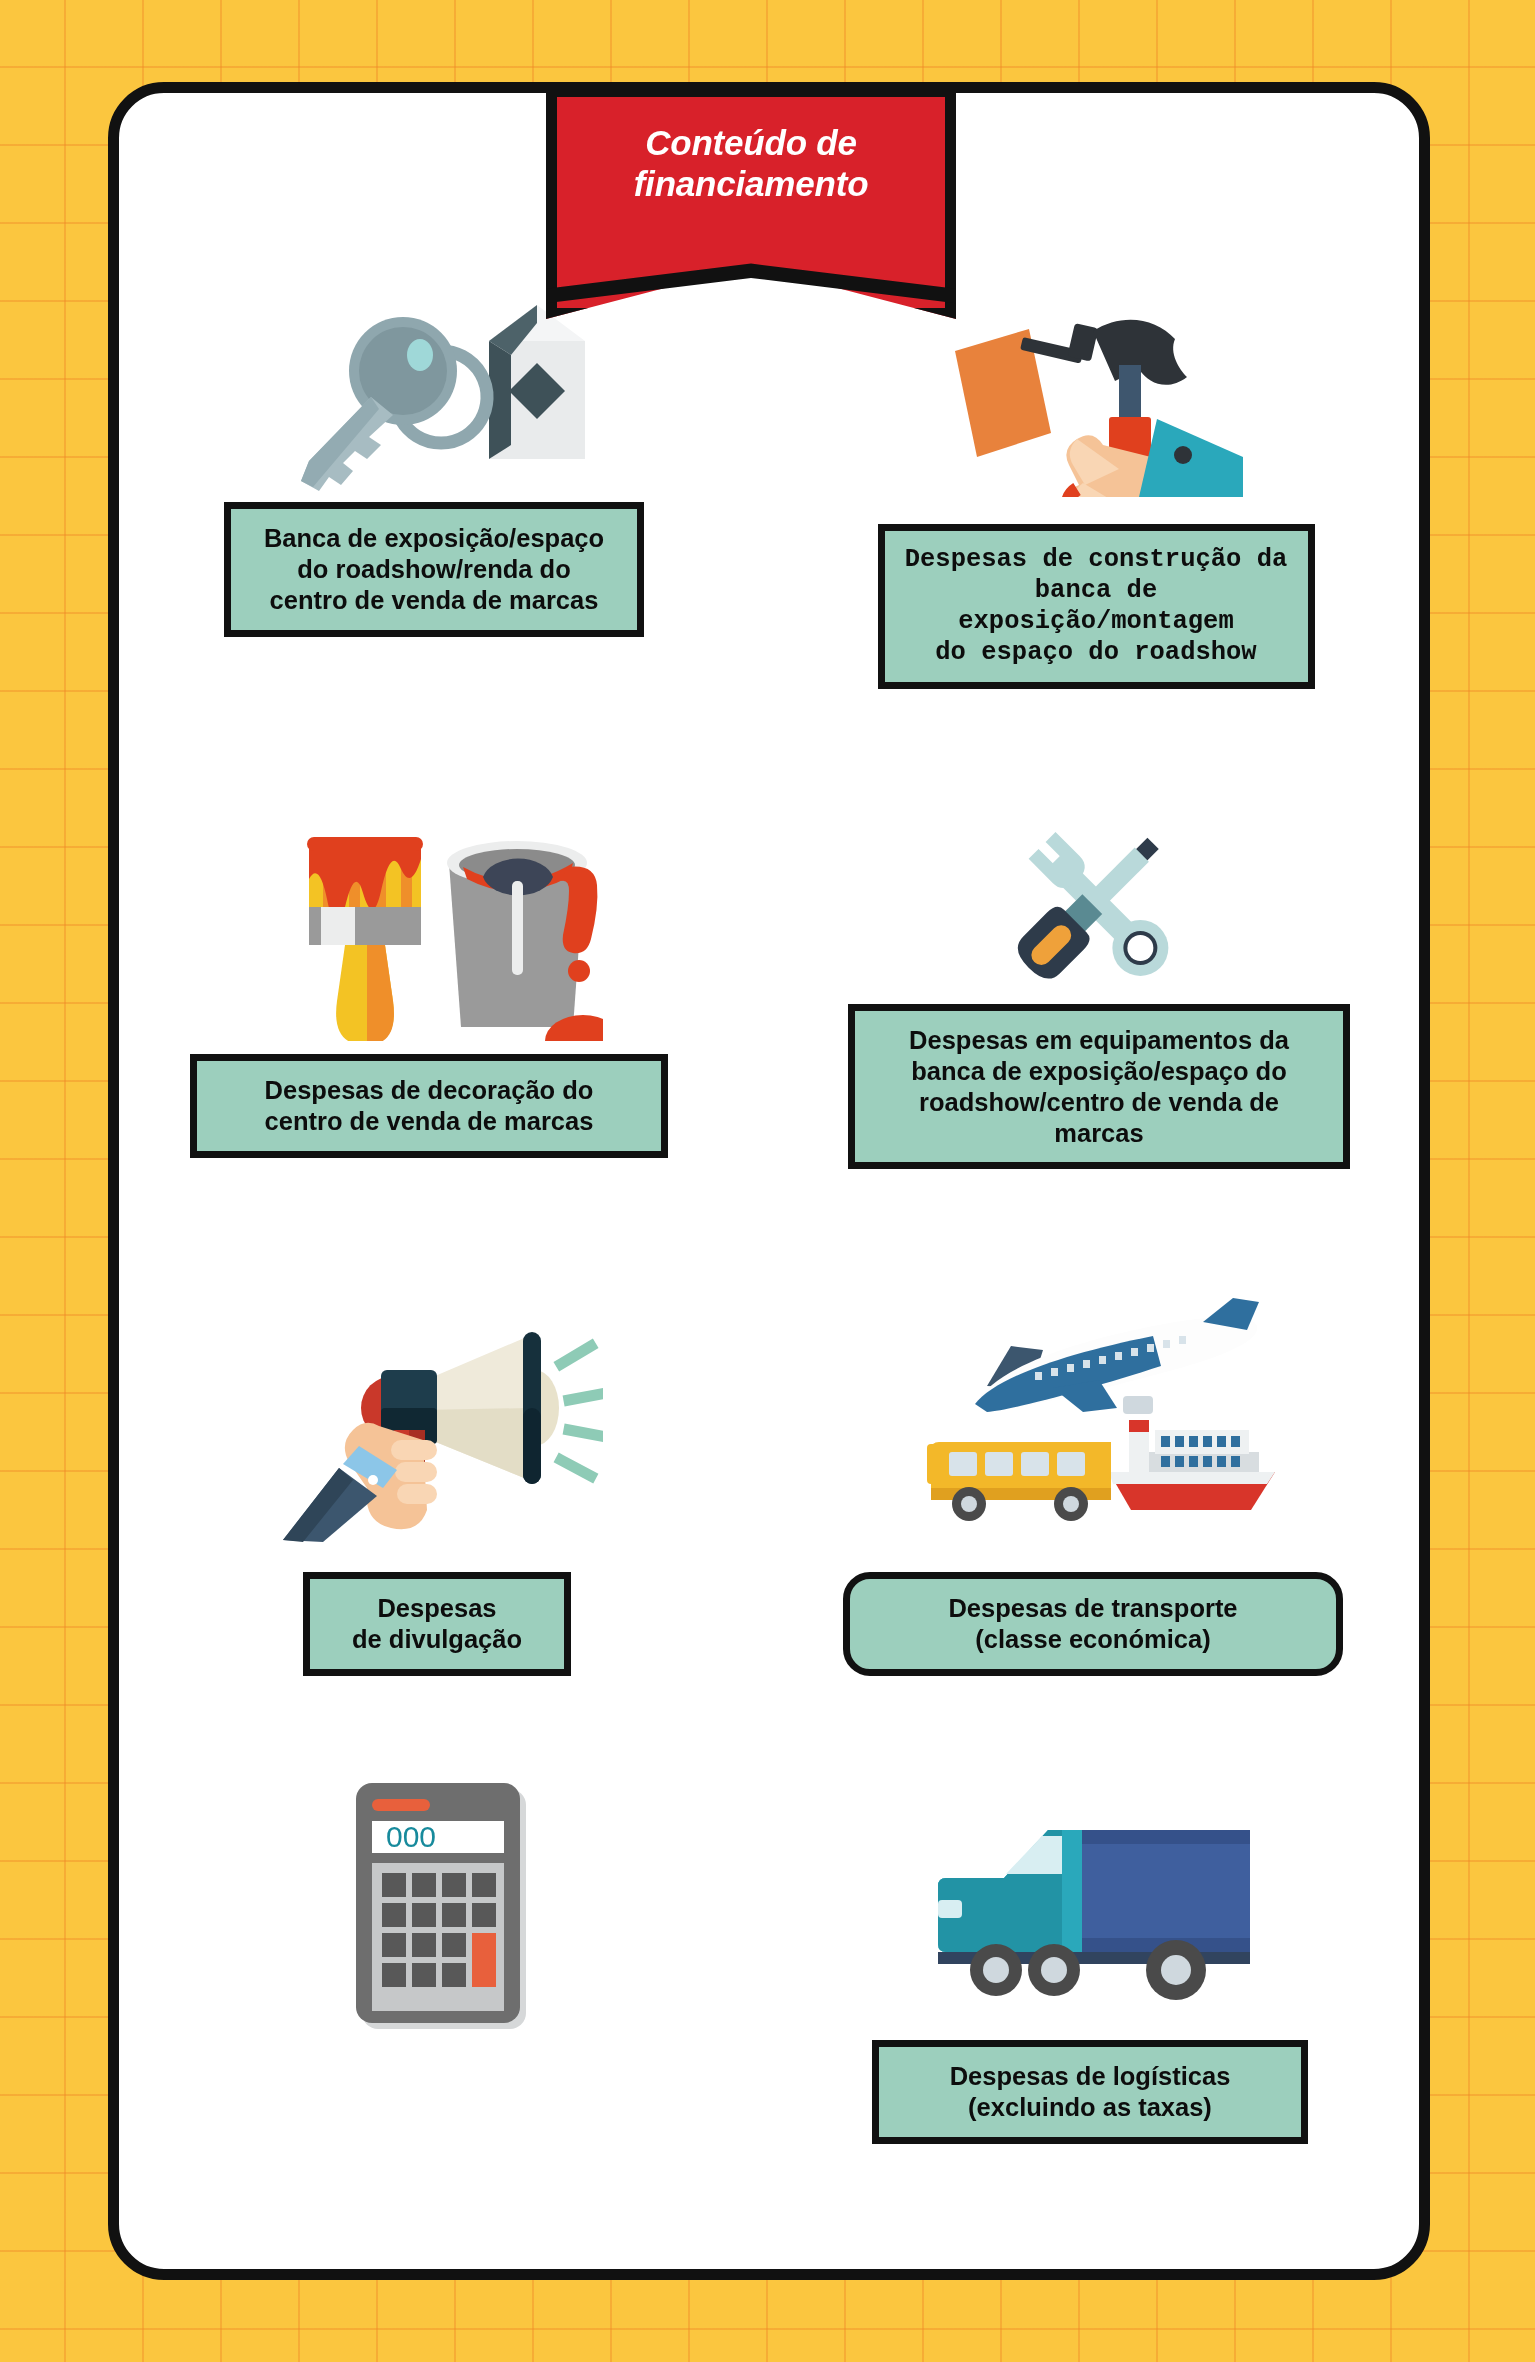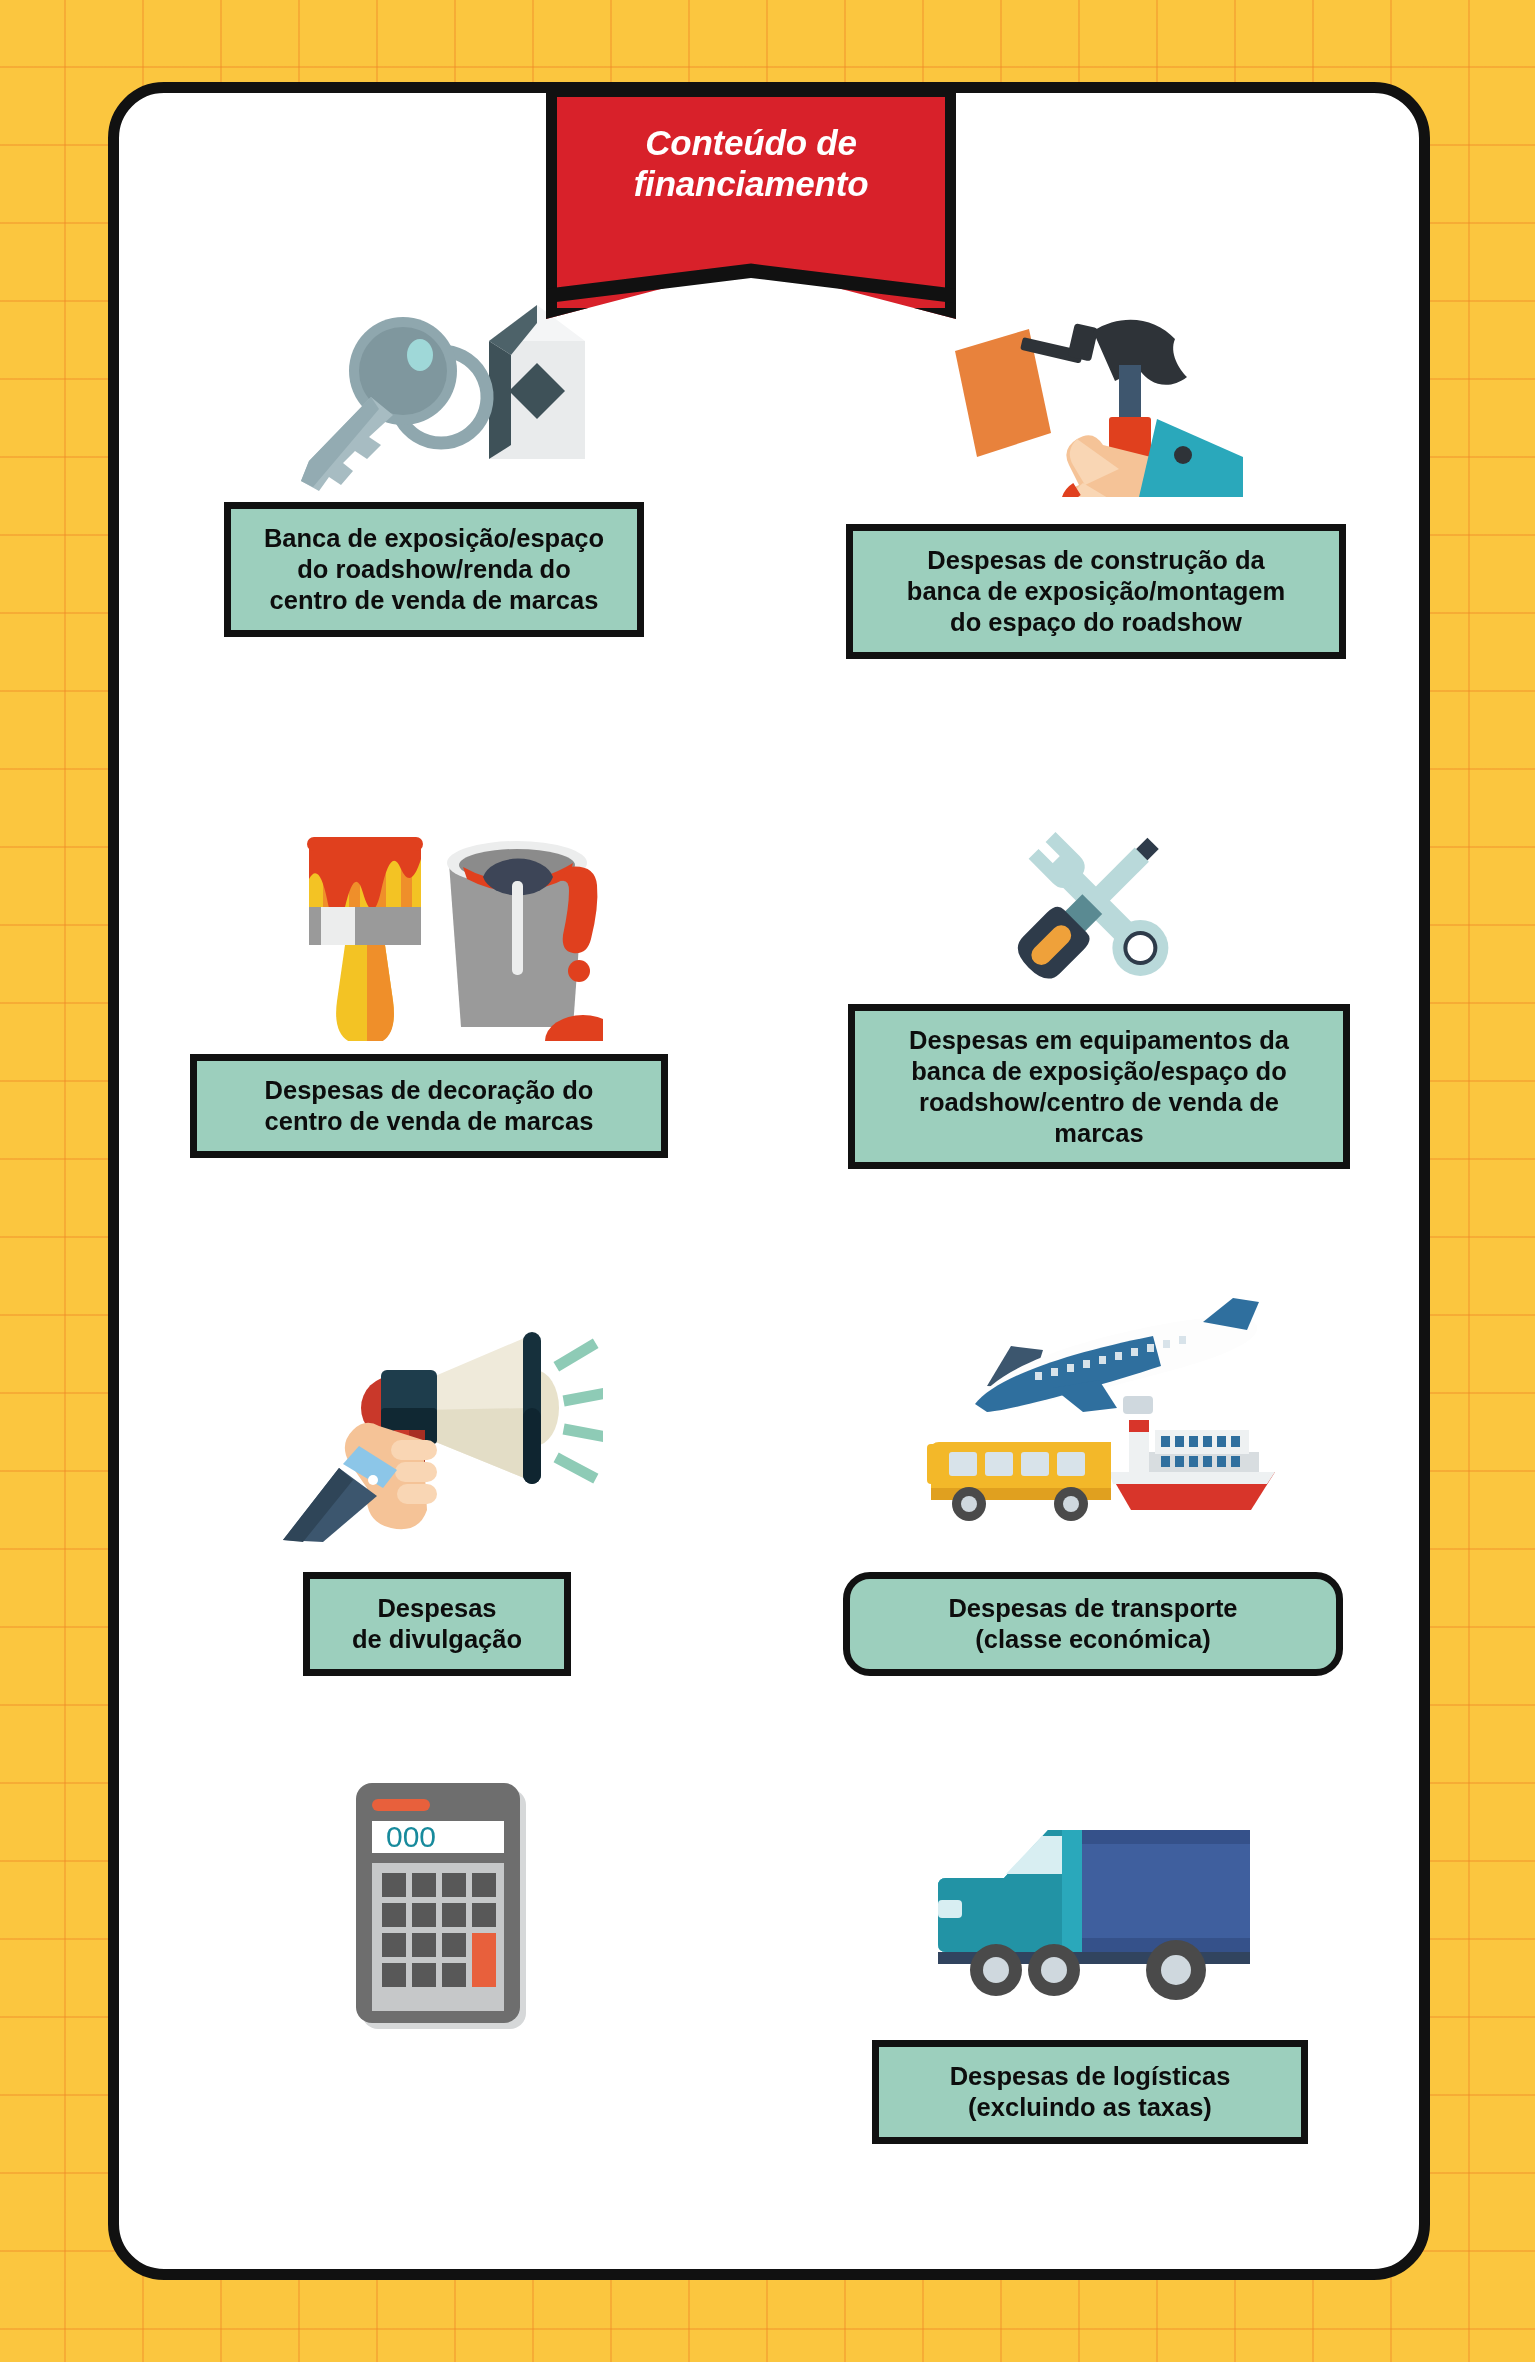--- a/index.html
+++ b/index.html
@@ -134,21 +134,21 @@
     z-index: 1;
   }
 
   
   .c1 .art { height: 200px; }
   .c1 .label-stack { margin-left: -18px; border-radius: 17px; }
   .c1 .label-box { width: 420px; }
 
   .c2 .art { height: 200px; }
   .c2 .label-stack { margin-top: 22px; margin-left: 6px; }
-  .c2 .label-box { width: 500px; }
+  .c2 .label-box { width: 437px; font-family: Liberation Mono, monospace; }
 
   .c3 .art { height: 262px; }
   .c3 .label-stack { margin-left: -28px; }
   .c3 .label-box { width: 478px; }
 
   .c4 .art { height: 220px; }
   .c4 .label-stack { margin-top: -8px; margin-left: 12px; }
   .c4 .label-box { width: 502px; }
 
   .c5 .art { height: 290px; }

